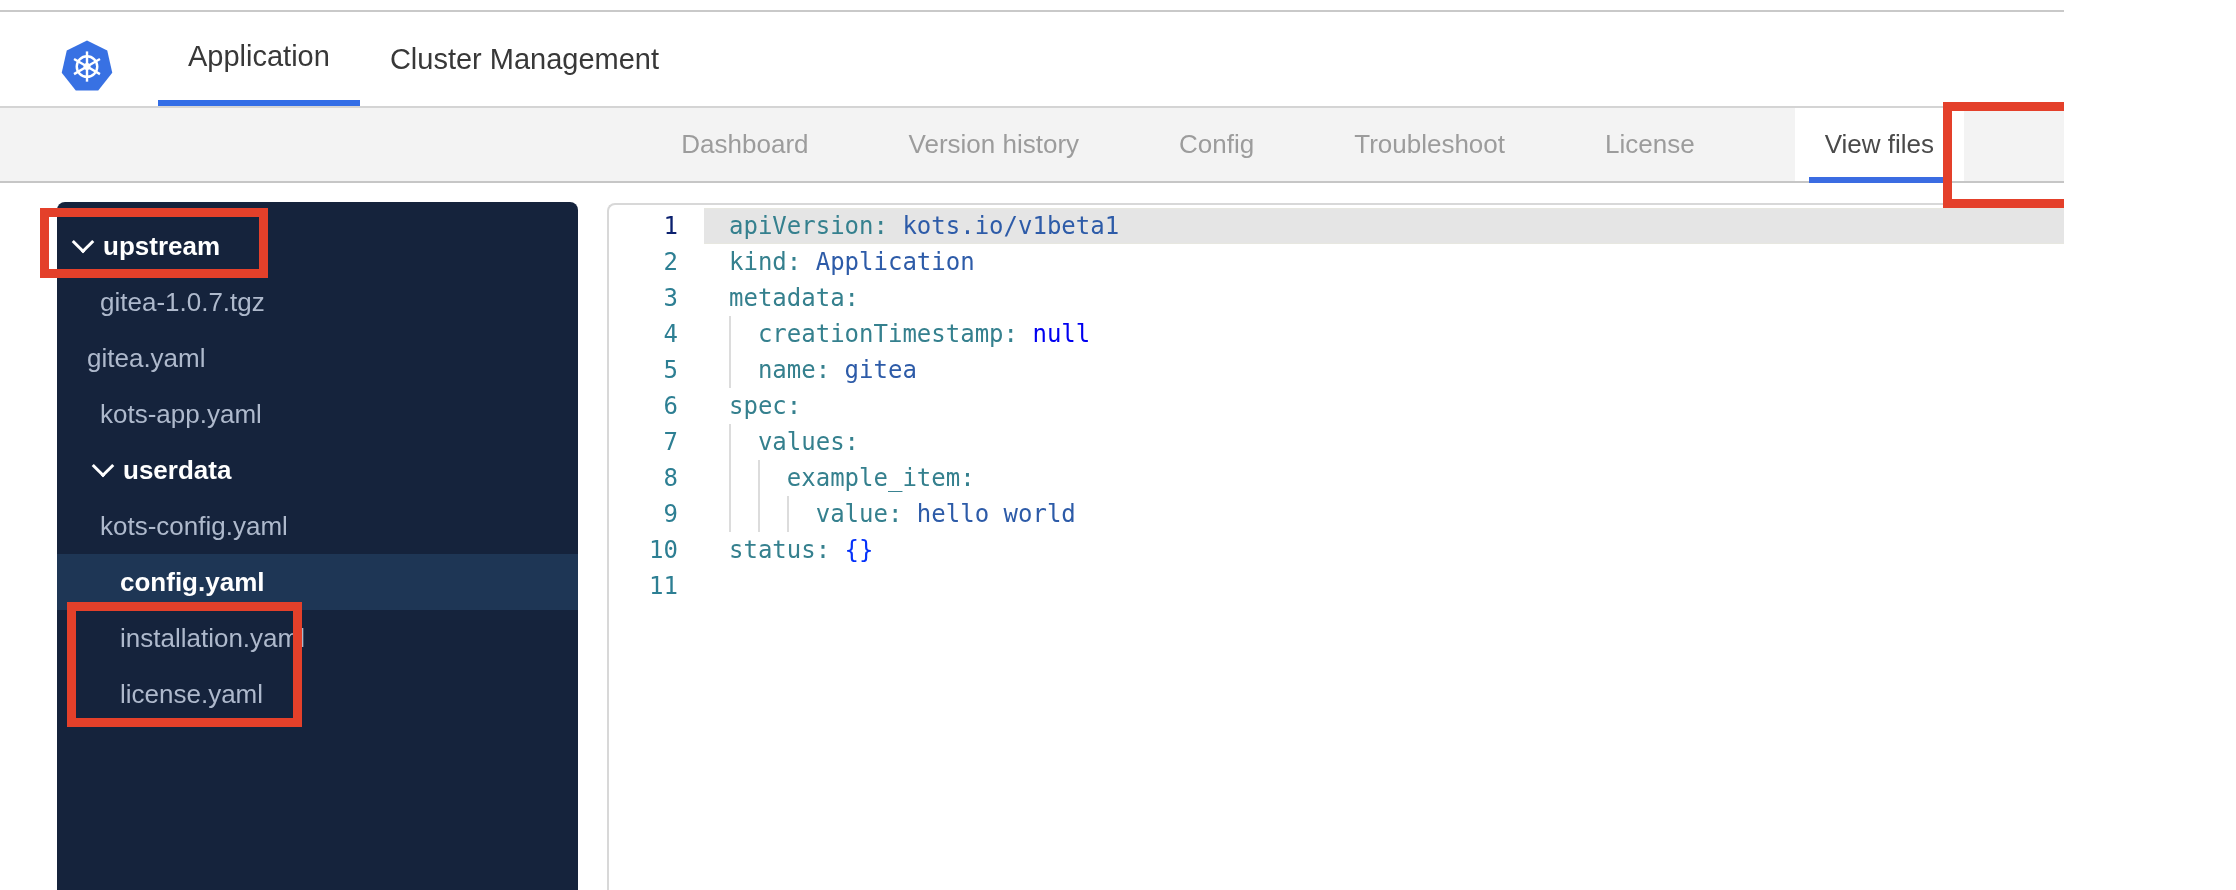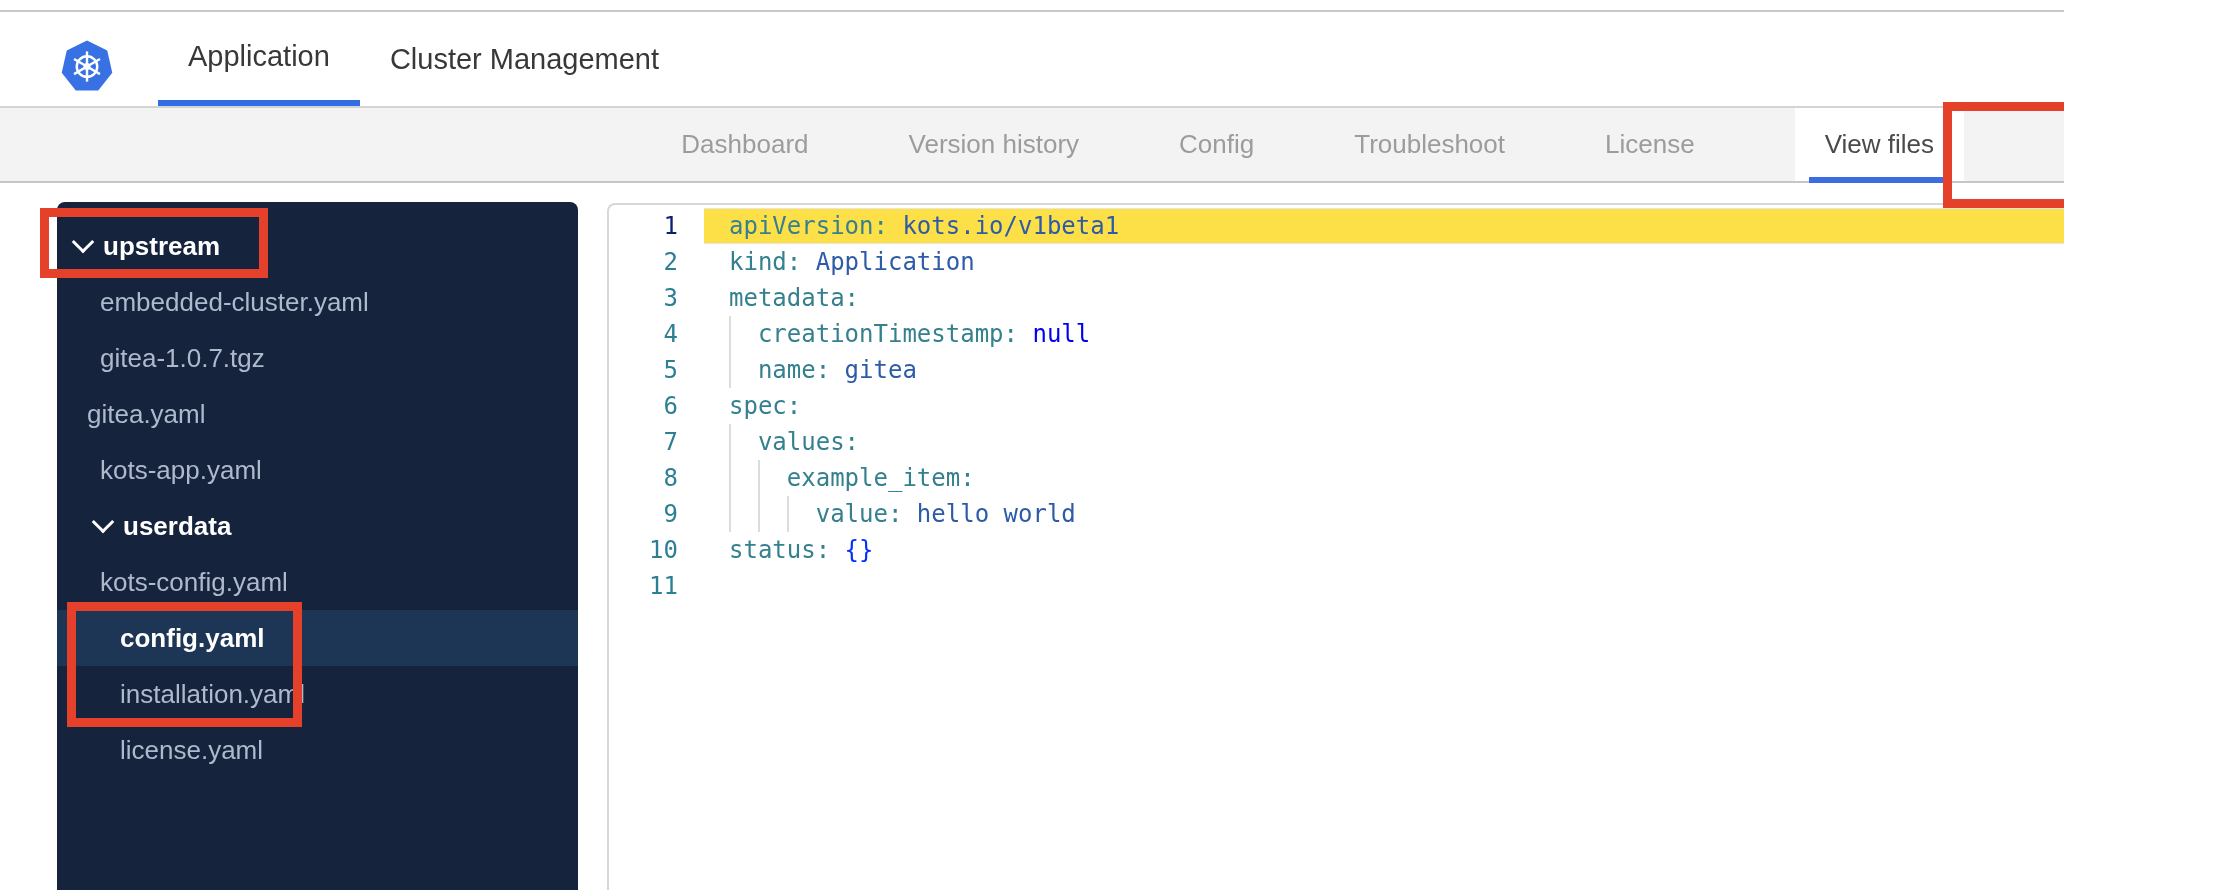--- a/index.html
+++ b/index.html
@@ -42,21 +42,21 @@
   
   .editor{position:absolute;left:607px;top:203px;right:0;bottom:0;background:#fff;
           border-top:2px solid #d8d8d8;border-left:2px solid #d8d8d8;border-radius:8px 0 0 0;
           padding-top:3px;box-sizing:border-box;
           font-family:"DejaVu Sans Mono","Liberation Mono",monospace;font-size:24px;line-height:36px;}
   .cl{display:flex;height:36px;}
   .ln{width:95px;flex:0 0 95px;text-align:right;padding-right:26px;box-sizing:border-box;
       color:#2d7f93;user-select:none;}
   .lc{flex:1;position:relative;padding-left:25px;white-space:pre;color:#333;}
   .cl.active .ln{color:#0b216f;}
-  .cl.active .lc{background:#fde047;box-shadow:inset 0 1px 0 #e7e7e0, inset 0 -1px 0 #e7e7e0;}
+  .cl.active .lc{background:#e5e5e5;box-shadow:inset 0 1px 0 #e7e7e0, inset 0 -1px 0 #e7e7e0;}
   .guide{position:absolute;top:0;bottom:0;width:2px;background:#dcdcdc;}
   .tk-key{color:#35808e;}
   .tk-val{color:#2d5ba8;}
   .tk-kw{color:#0000f0;}
   .tk-br{color:#0431fa;}
   .tk-plain{color:#333;}
 
   
   .ann{position:absolute;border:9px solid #e4402a;box-sizing:border-box;pointer-events:none;z-index:50;}
   .ann-upstream{left:40px;top:208px;width:228px;height:70px;}
@@ -102,23 +102,20 @@
     <div class="ntab active">
       <span>View files</span>
       <div class="nav-underline"></div>
     </div>
   </div>
 
   <div class="sidebar">
       <div class="tree-row folder" style="padding-left: 18px;">
         <span class="chev"></span>
         <span>upstream</span>
-      </div>
-      <div class="tree-row file" style="padding-left: 43px;">
-        <span>embedded-cluster.yaml</span>
       </div>
       <div class="tree-row file" style="padding-left: 43px;">
         <span>gitea-1.0.7.tgz</span>
       </div>
       <div class="tree-row file" style="padding-left: 30px;">
         <span>gitea.yaml</span>
       </div>
       <div class="tree-row file" style="padding-left: 43px;">
         <span>kots-app.yaml</span>
       </div>

